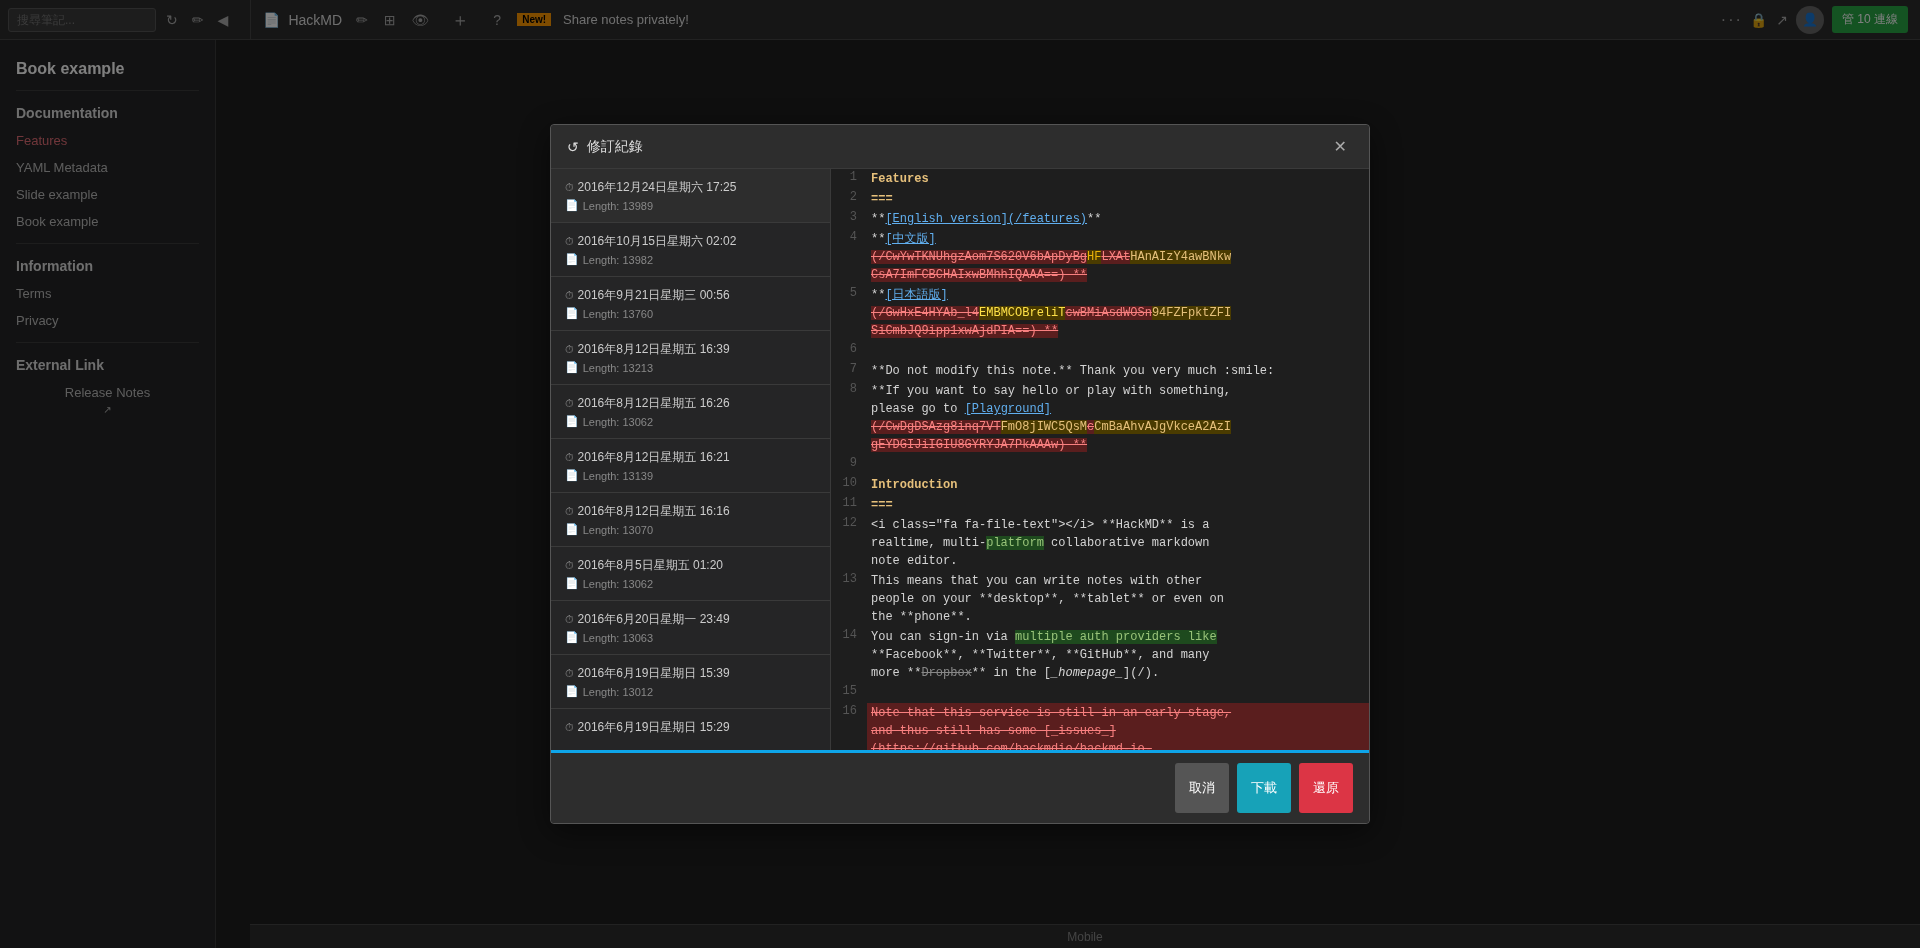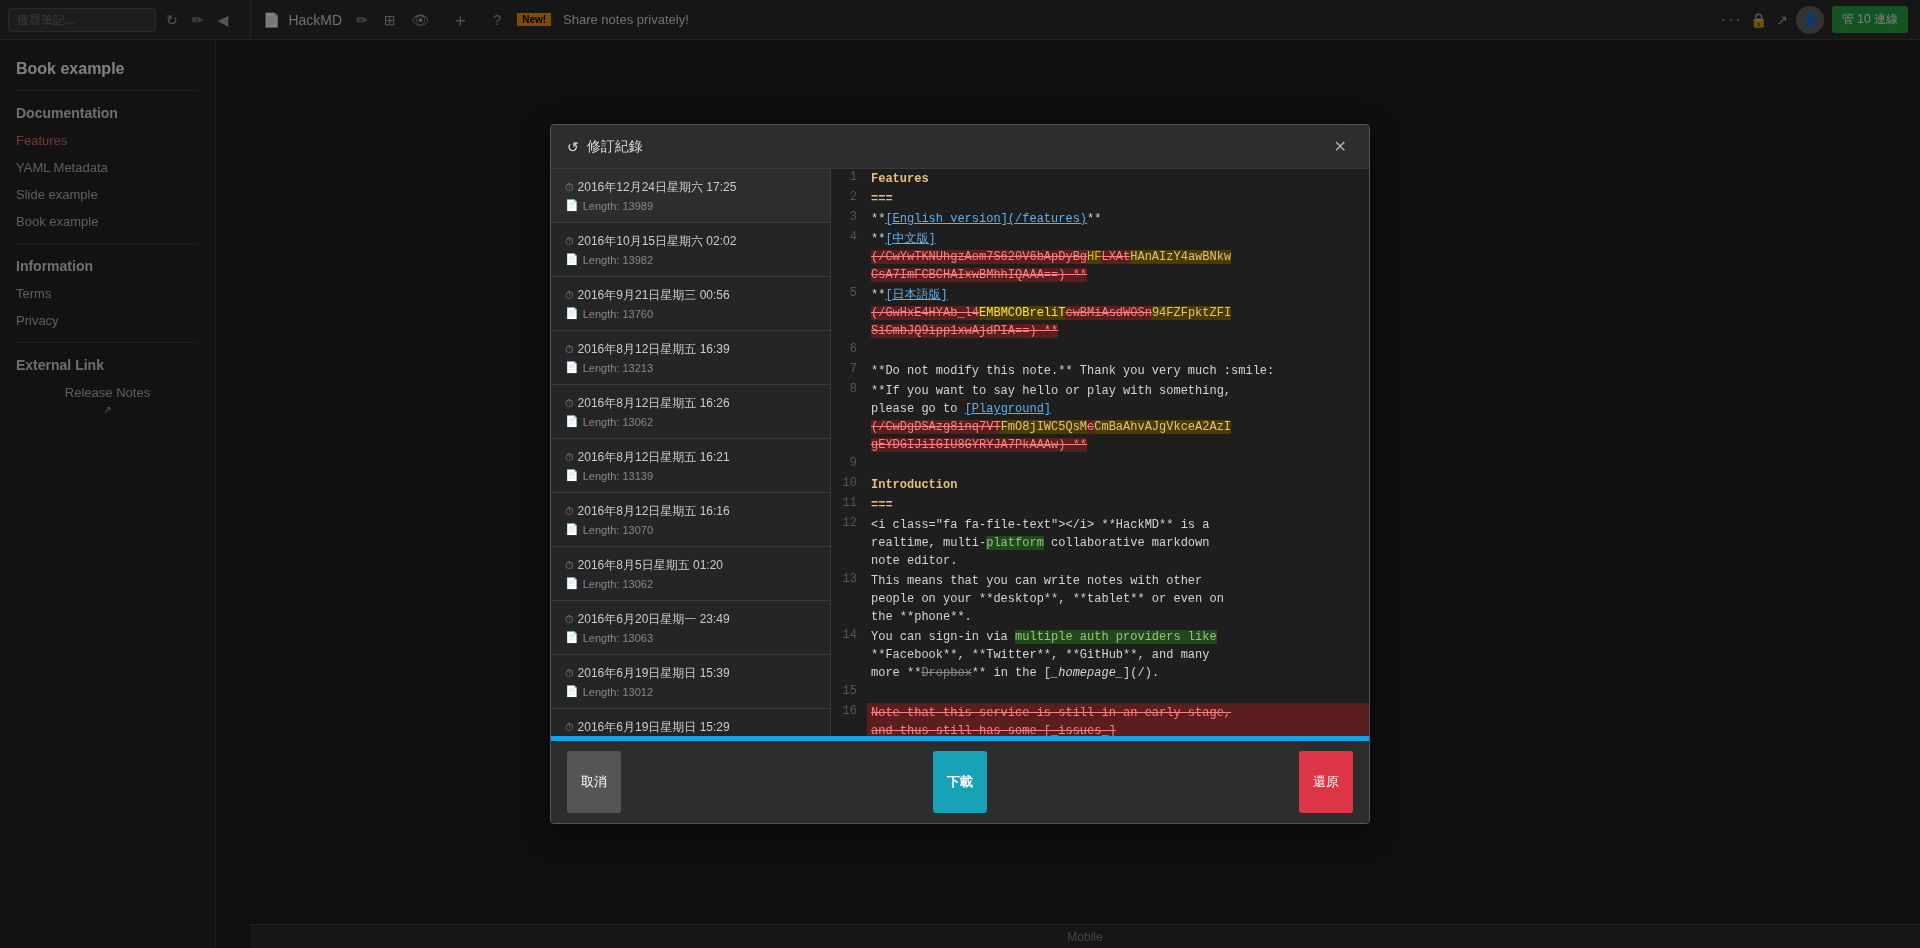--- a/index.html
+++ b/index.html
@@ -171,31 +171,31 @@
       white-space: pre-wrap; word-break: break-all; font-size: 12px;
       line-height: 1.5;
     }
     .hl-heading { color: #e6c07b; font-weight: bold; }
     .hl-link { color: #61afef; }
     .hl-deleted { background: #5a1e1e; color: #f98080; text-decoration: line-through; }
     .hl-strikethrough { text-decoration: line-through; color: #888; }
 
     
     .modal-footer {
-      display: flex; justify-content: space-between; gap: 8px;
-      padding: 10px 16px; border-top: 5px solid #0ea5e9; background: #2d2d2d;
+      display: flex; justify-content: flex-end; gap: 8px;
+      padding: 10px 16px; border-top: 3px solid #0ea5e9; background: #2d2d2d;
       border-radius: 0 0 4px 4px;
     }
     .btn-cancel {
       background: #555; color: #fff; border: none; border-radius: 3px;
       padding: 6px 14px; cursor: pointer; font-size: 13px;
     }
     .btn-download {
       background: #17a2b8; color: #fff; border: none; border-radius: 3px;
-      padding: 22px 14px; cursor: pointer; font-size: 13px; font-weight: bold;
+      padding: 16px 14px; cursor: pointer; font-size: 13px;
     }
     .btn-restore {
       background: #dc3545; color: #fff; border: none; border-radius: 3px;
       padding: 6px 14px; cursor: pointer; font-size: 13px;
     }
 
     
     .revision-list-scroll::-webkit-scrollbar { width: 8px; }
     .revision-list-scroll::-webkit-scrollbar-track { background: #2a2a2a; }
     .revision-list-scroll::-webkit-scrollbar-thumb { background: #555; border-radius: 2px; }

